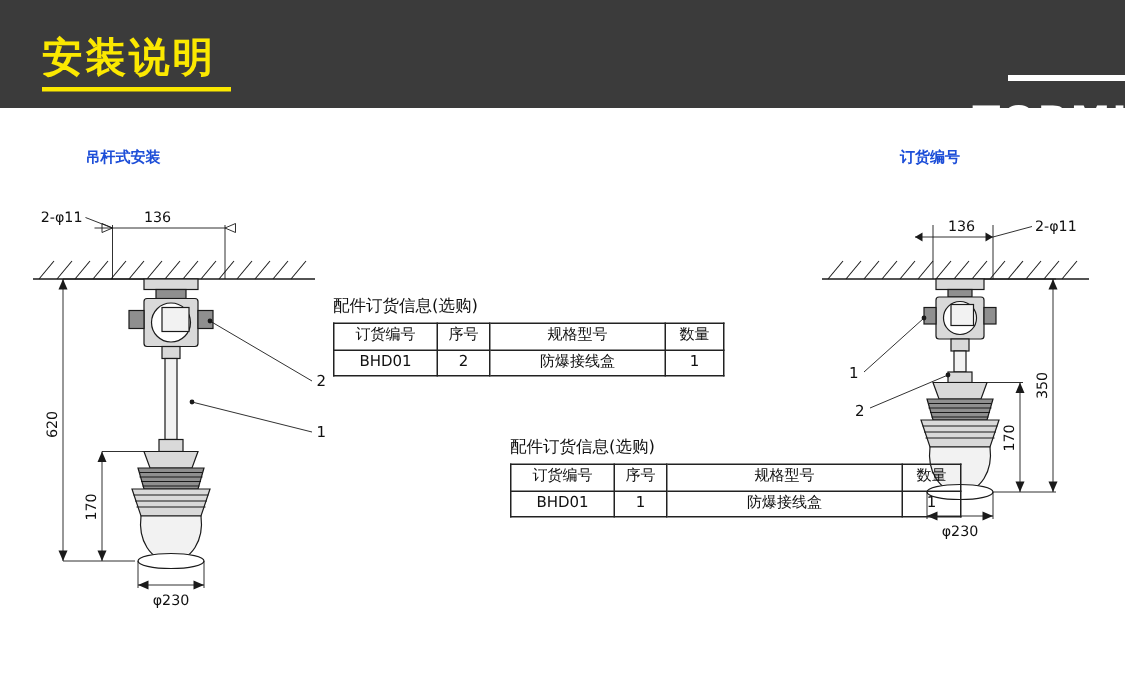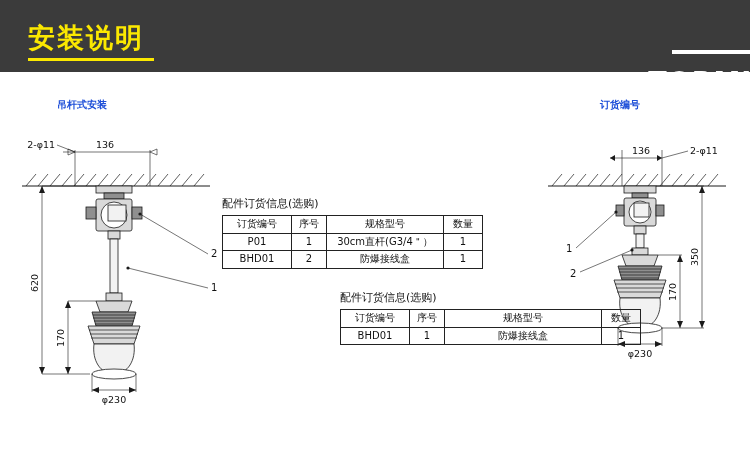--- a/index.html
+++ b/index.html
@@ -279,26 +279,20 @@
   <table class="opt">
     <thead>
       <tr>
         <td class="c0">订货编号</td>
         <td class="c1">序号</td>
         <td class="c2">规格型号</td>
         <td class="c3">数量</td>
       </tr>
     </thead>
     <tbody>
-      <tr>
-        <td>P01</td>
-        <td>1</td>
-        <td>30cm直杆(G3/4＂）</td>
-        <td>1</td>
-      </tr>
       <tr>
         <td>BHD01</td>
         <td>2</td>
         <td>防爆接线盒</td>
         <td>1</td>
       </tr>
     </tbody>
   </table>
 </div>
 

